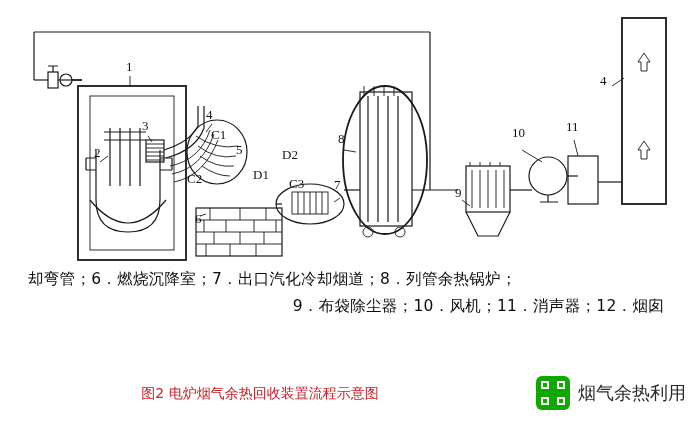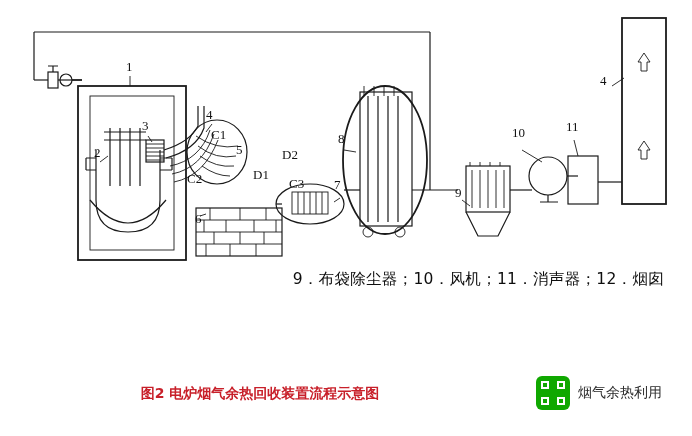--- a/index.html
+++ b/index.html
@@ -37,21 +37,21 @@
   }
   #legend .ln{display:block;}
   #legend .ln.c{text-align:right;}
 
   
   #caption{
     position:absolute;left:0;top:385px;width:520px;
     text-align:center;
     font-family:"DejaVu Sans","Liberation Sans",sans-serif;
     font-size:14px;
-    font-weight:bold;
+    font-weight:normal;
     color:#c8202a;
   }
 
   
   #brand{
     position:absolute;left:536px;top:376px;
     display:flex;align-items:center;gap:8px;
   }
   #brand .qr{
     width:34px;height:34px;
@@ -67,21 +67,21 @@
       linear-gradient(#fff,#fff) 16px 0/8px 8px no-repeat,
       linear-gradient(#fff,#fff) 0 16px/8px 8px no-repeat,
       linear-gradient(#fff,#fff) 16px 16px/8px 8px no-repeat;
   }
   #brand .qr .g::after{
     content:"";position:absolute;left:2px;top:2px;width:4px;height:4px;
     background:#10a800;box-shadow:16px 0 0 #10a800,0 16px 0 #10a800,16px 16px 0 #10a800;
   }
   #brand .bname{
     font-family:"DejaVu Sans","Liberation Sans",sans-serif;
-    font-size:14px;color:#2a2a2a;white-space:nowrap;
+    font-size:18px;color:#2a2a2a;white-space:nowrap;
   }
 
   
   .st{fill:none;stroke:#1a1a1a;stroke-width:1.2;}
   .st2{fill:none;stroke:#1a1a1a;stroke-width:1.8;}
   .thin{fill:none;stroke:#1a1a1a;stroke-width:0.9;}
 </style>
 </head>
 <body>
 
@@ -215,20 +215,21 @@
     <span class="lbl" style="left:600px;top:74px;">4</span>
 
     <span class="lbl" style="left:211px;top:128px;">C1</span>
     <span class="lbl" style="left:187px;top:172px;">C2</span>
     <span class="lbl" style="left:289px;top:177px;">C3</span>
     <span class="lbl" style="left:239px;top:168px;margin-left:14px;">D1</span>
     <span class="lbl" style="left:282px;top:148px;">D2</span>
   </div>
 
   <div id="legend">
+    <span class="ln">却弯管；6．燃烧沉降室；7．出口汽化冷却烟道；8．列管余热锅炉；</span>
     <span class="ln c">9．布袋除尘器；10．风机；11．消声器；12．烟囱</span>
   </div>
 
   <div id="caption">图2  电炉烟气余热回收装置流程示意图</div>
 
   <div id="brand">
     <span class="qr">
         <span class="g"></span>
       </span>
     <span class="bname">烟气余热利用</span>

